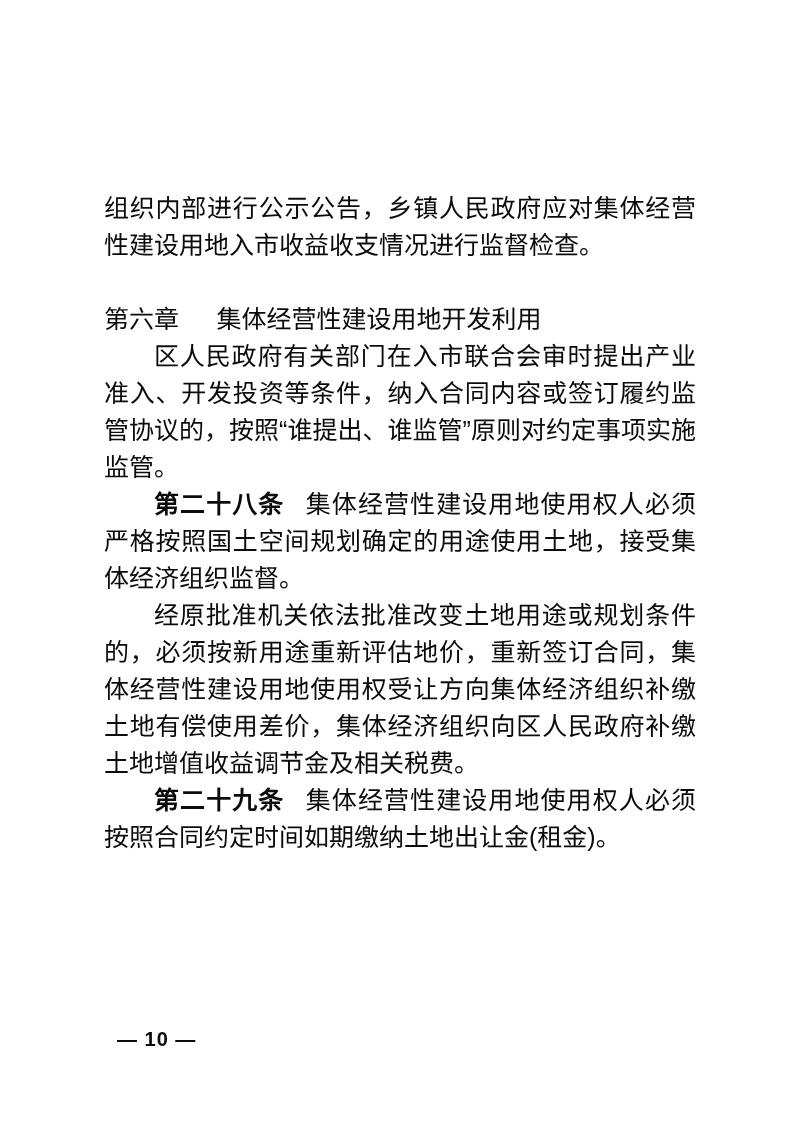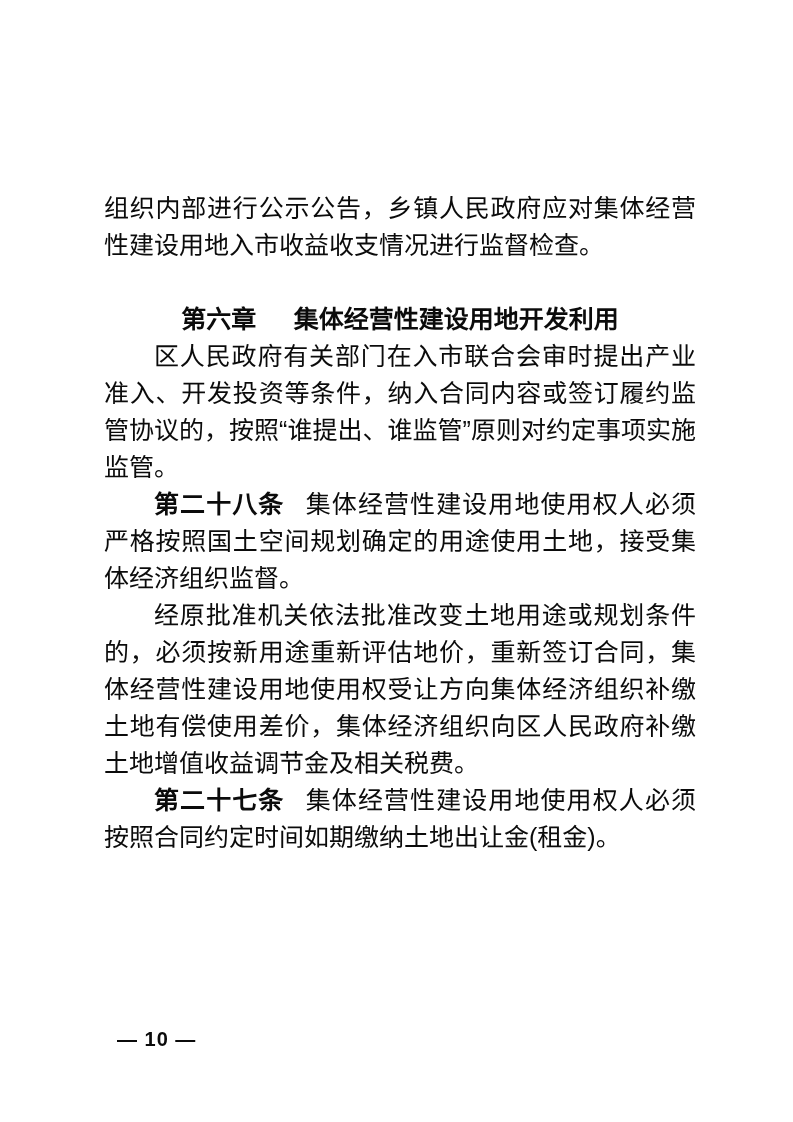--- a/index.html
+++ b/index.html
@@ -36,22 +36,22 @@
   }
   .para.no-indent {
     text-indent: 0;
   }
   .art-num {
     font-weight: 700;
     margin-right: 0.85em;
   }
   .chapter {
     margin: 37px 0 0 0;
-    font-weight: 700;
-    text-align: center;
+    font-weight: 400;
+    text-align: left;
     text-indent: 0;
   }
   .ch-title {
     margin-left: 1.5em;
   }
   .page-footer {
     position: absolute;
     left: 117px;
     top: 1027px;
     font-size: 20px;
@@ -71,20 +71,20 @@
 
     <p class="chapter"><span class="ch-num">第六章</span><span class="ch-title">集体经营性建设用地开发利用</span></p>
 
 
     <p class="para">区人民政府有关部门在入市联合会审时提出产业准入、开发投资等条件，纳入合同内容或签订履约监管协议的，按照“谁提出、谁监管”原则对约定事项实施监管。</p>
 
     <p class="para"><span class="art-num">第二十八条</span><span>集体经营性建设用地使用权人必须严格按照国土空间规划确定的用途使用土地，接受集体经济组织监督。</span></p>
 
     <p class="para">经原批准机关依法批准改变土地用途或规划条件的，必须按新用途重新评估地价，重新签订合同，集体经营性建设用地使用权受让方向集体经济组织补缴土地有偿使用差价，集体经济组织向区人民政府补缴土地增值收益调节金及相关税费。</p>
 
-    <p class="para"><span class="art-num">第二十七条</span><span>集体经营性建设用地使用权人必须按照合同约定时间如期缴纳土地出让金(租金)。</span></p>
+    <p class="para"><span class="art-num">第二十九条</span><span>集体经营性建设用地使用权人必须按照合同约定时间如期缴纳土地出让金(租金)。</span></p>
 
 
 
   </div>
 
   <div class="page-footer">— 10 —</div>
 </div>
 
 </body></html>

